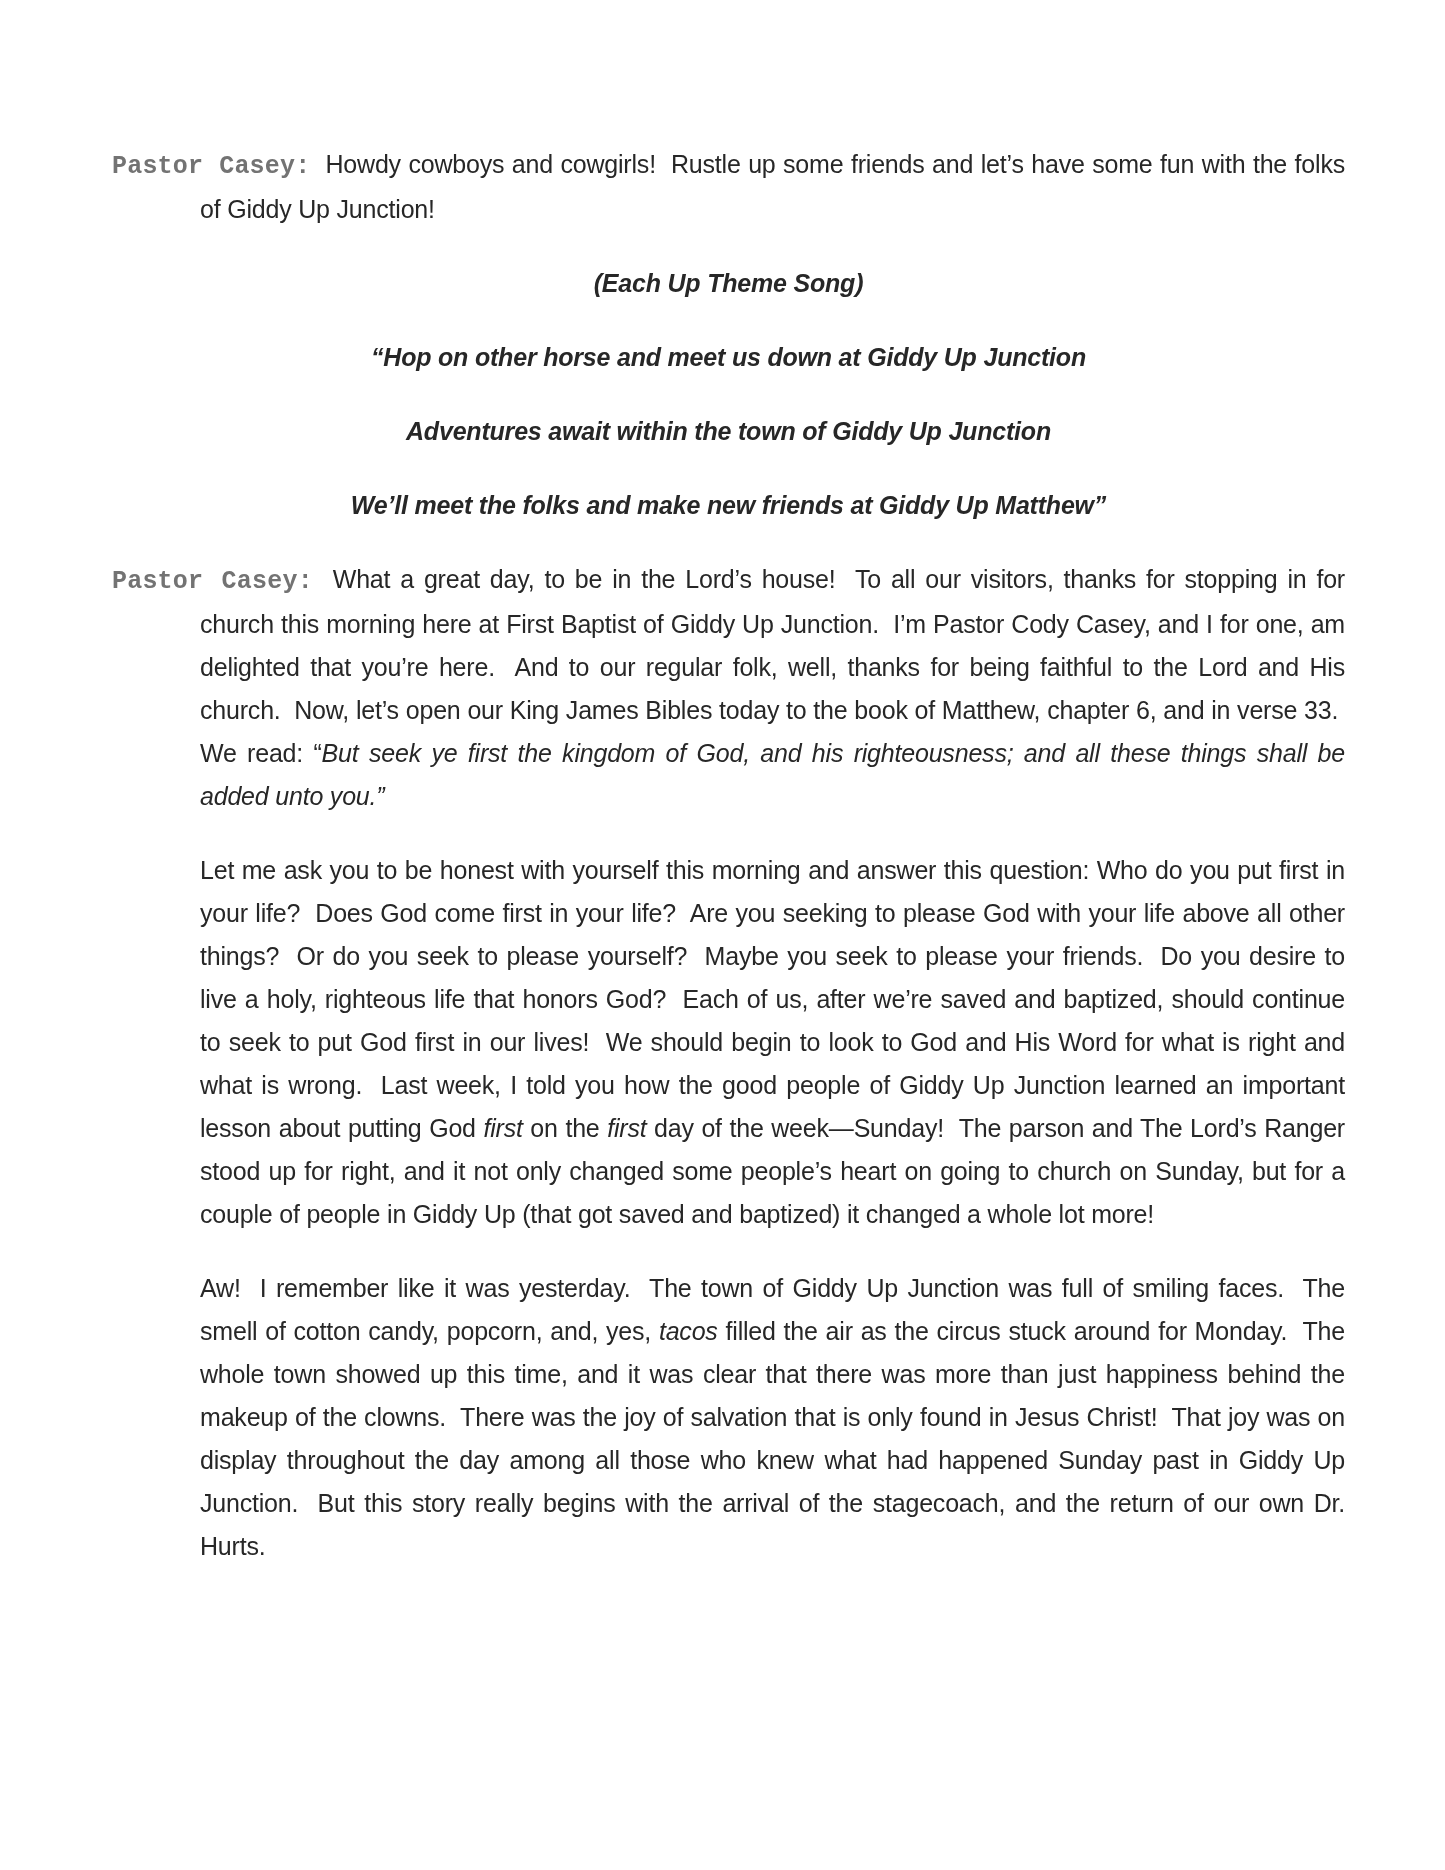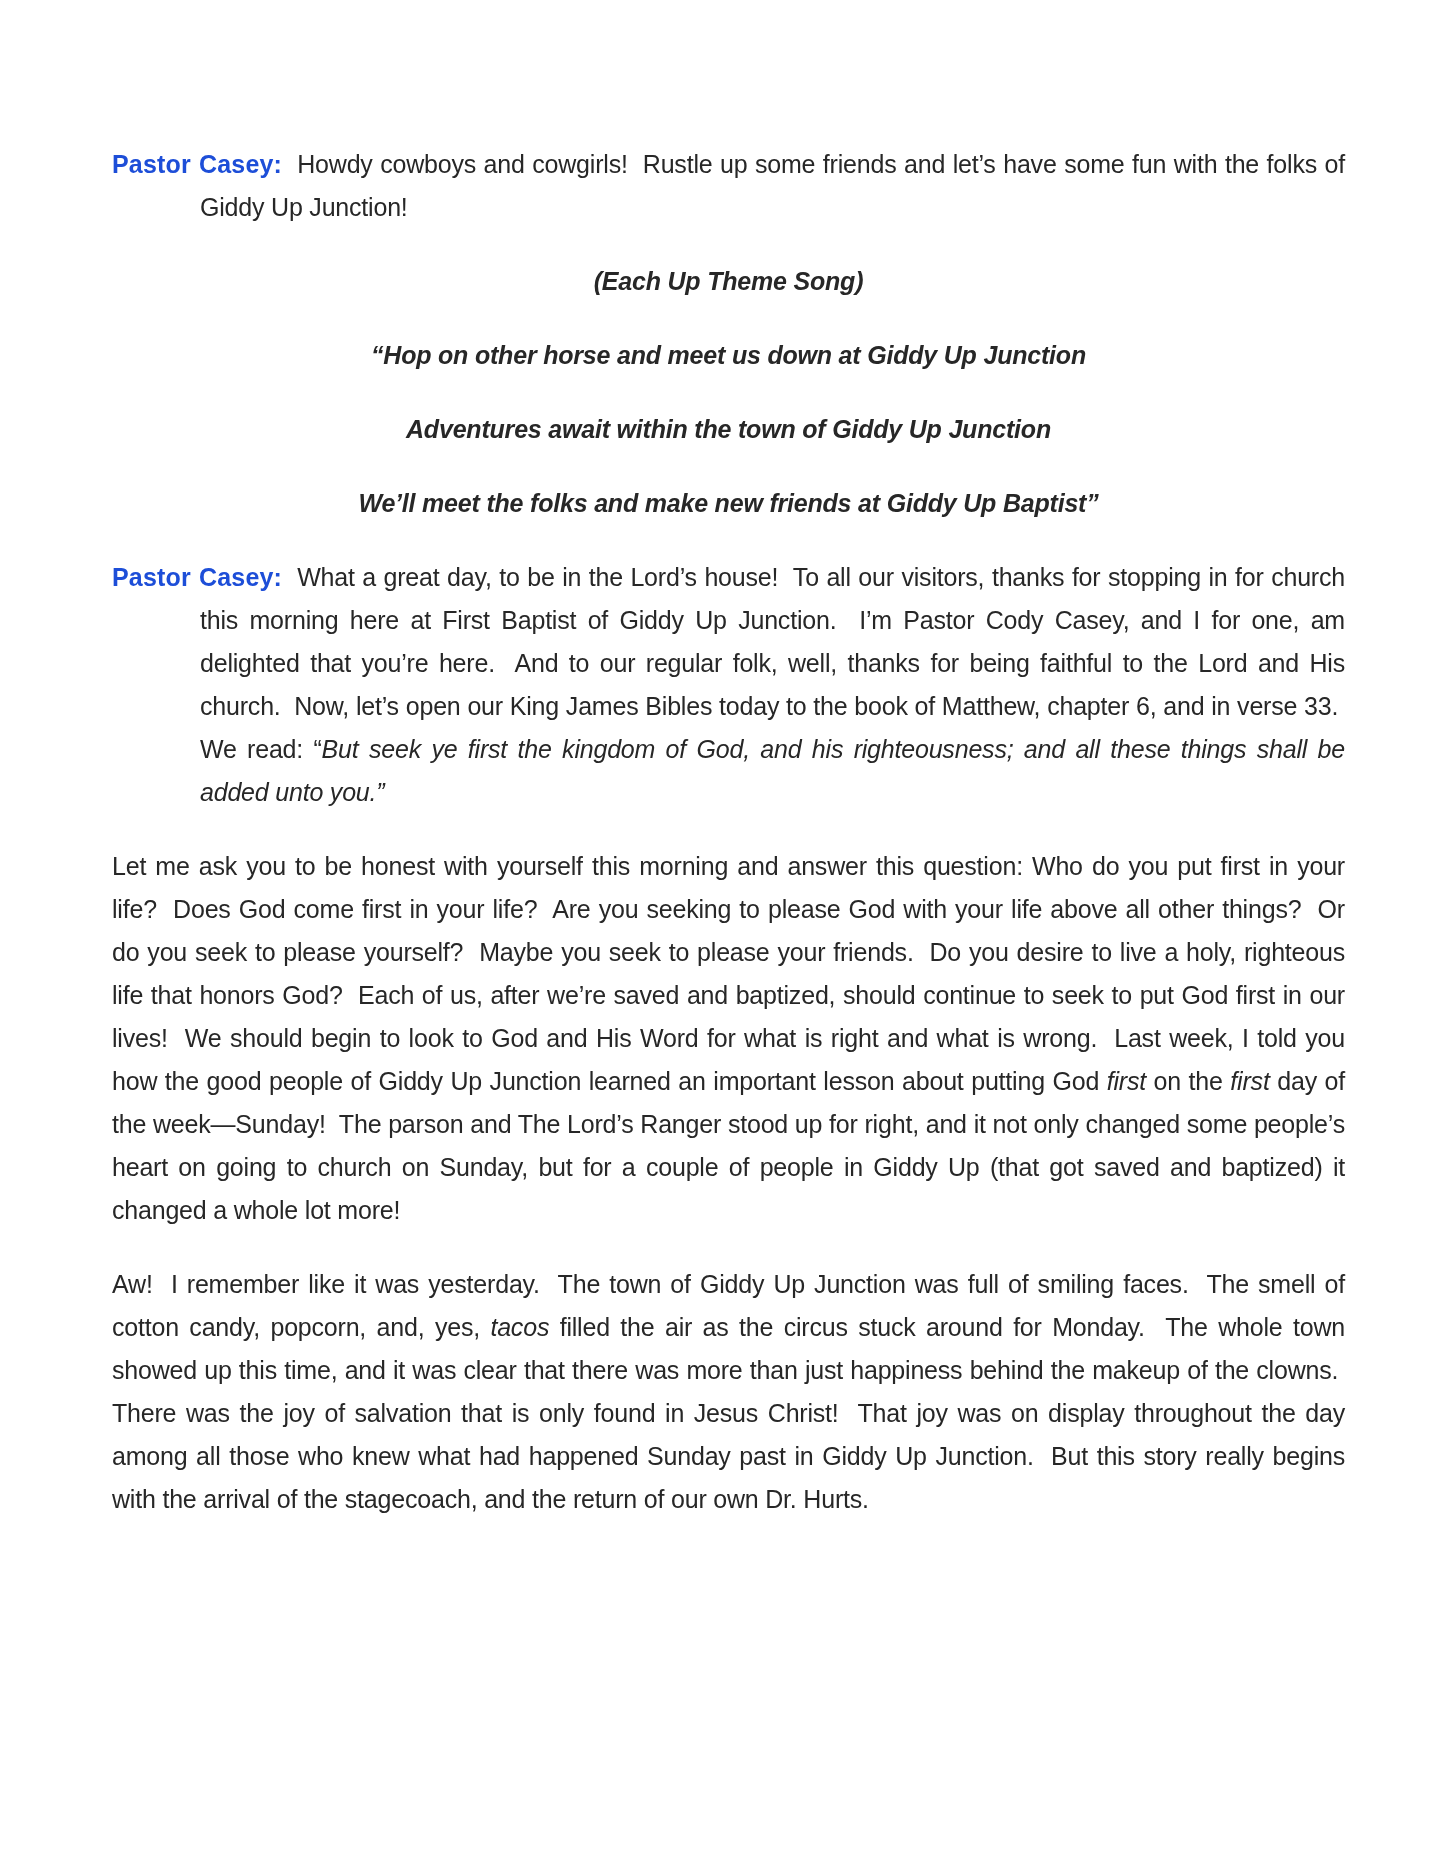--- a/index.html
+++ b/index.html
@@ -28,43 +28,44 @@
     color: #272727;
     text-align: justify;
   }
   
   .para.dialogue {
     padding-left: 88px;
     text-indent: -88px;
   }
   
   .para.body {
+    margin-left: 88px;
   }
   
   .para.centered {
     text-align: center;
     font-weight: bold;
     font-style: italic;
     text-indent: 0;
   }
   .speaker {
-    font-family: Liberation Sans, sans-serif;
+    font-family: Liberation Mono, monospace;
     font-weight: bold;
-    color: #1d4ed8;
+    color: #737373;
     letter-spacing: 0.2px;
   }
   .italic {
     font-style: italic;
   }
 </style>
 </head>
 <body>
 
 <div class="page">
     <p class="para dialogue"><span class="speaker">Pastor Casey:</span>&nbsp; <span>Howdy cowboys and cowgirls!&nbsp; Rustle up some friends and let’s have some fun with the folks of Giddy Up Junction!</span></p>
     <p class="para centered"><span>(Each Up Theme Song)</span></p>
     <p class="para centered"><span>“Hop on other horse and meet us down at Giddy Up Junction</span></p>
     <p class="para centered"><span>Adventures await within the town of Giddy Up Junction</span></p>
-    <p class="para centered"><span>We’ll meet the folks and make new friends at Giddy Up Baptist”</span></p>
+    <p class="para centered"><span>We’ll meet the folks and make new friends at Giddy Up Matthew”</span></p>
     <p class="para dialogue"><span class="speaker">Pastor Casey:</span>&nbsp; <span>What a great day, to be in the Lord’s house!&nbsp; To all our visitors, thanks for stopping in for church this morning here at First Baptist of Giddy Up Junction.&nbsp; I’m Pastor Cody Casey, and I for one, am delighted that you’re here.&nbsp; And to our regular folk, well, thanks for being faithful to the Lord and His church.&nbsp; Now, let’s open our King James Bibles today to the book of Matthew, chapter 6, and in verse 33.&nbsp; We read: “</span><span class="italic">But seek ye first the kingdom of God, and his righteousness; and all these things shall be added unto you.”</span></p>
     <p class="para body"><span>Let me ask you to be honest with yourself this morning and answer this question: Who do you put first in your life?&nbsp; Does God come first in your life?&nbsp; Are you seeking to please God with your life above all other things?&nbsp; Or do you seek to please yourself?&nbsp; Maybe you seek to please your friends.&nbsp; Do you desire to live a holy, righteous life that honors God?&nbsp; Each of us, after we’re saved and baptized, should continue to seek to put God first in our lives!&nbsp; We should begin to look to God and His Word for what is right and what is wrong.&nbsp; Last week, I told you how the good people of Giddy Up Junction learned an important lesson about putting God </span><span class="italic">first</span><span> on the </span><span class="italic">first</span><span> day of the week—Sunday!&nbsp; The parson and The Lord’s Ranger stood up for right, and it not only changed some people’s heart on going to church on Sunday, but for a couple of people in Giddy Up (that got saved and baptized) it changed a whole lot more!</span></p>
     <p class="para body"><span>Aw!&nbsp; I remember like it was yesterday.&nbsp; The town of Giddy Up Junction was full of smiling faces.&nbsp; The smell of cotton candy, popcorn, and, yes, </span><span class="italic">tacos</span><span> filled the air as the circus stuck around for Monday.&nbsp; The whole town showed up this time, and it was clear that there was more than just happiness behind the makeup of the clowns.&nbsp; There was the joy of salvation that is only found in Jesus Christ!&nbsp; That joy was on display throughout the day among all those who knew what had happened Sunday past in Giddy Up Junction.&nbsp; But this story really begins with the arrival of the stagecoach, and the return of our own Dr. Hurts.</span></p>
   </div>
 
 </body></html>

